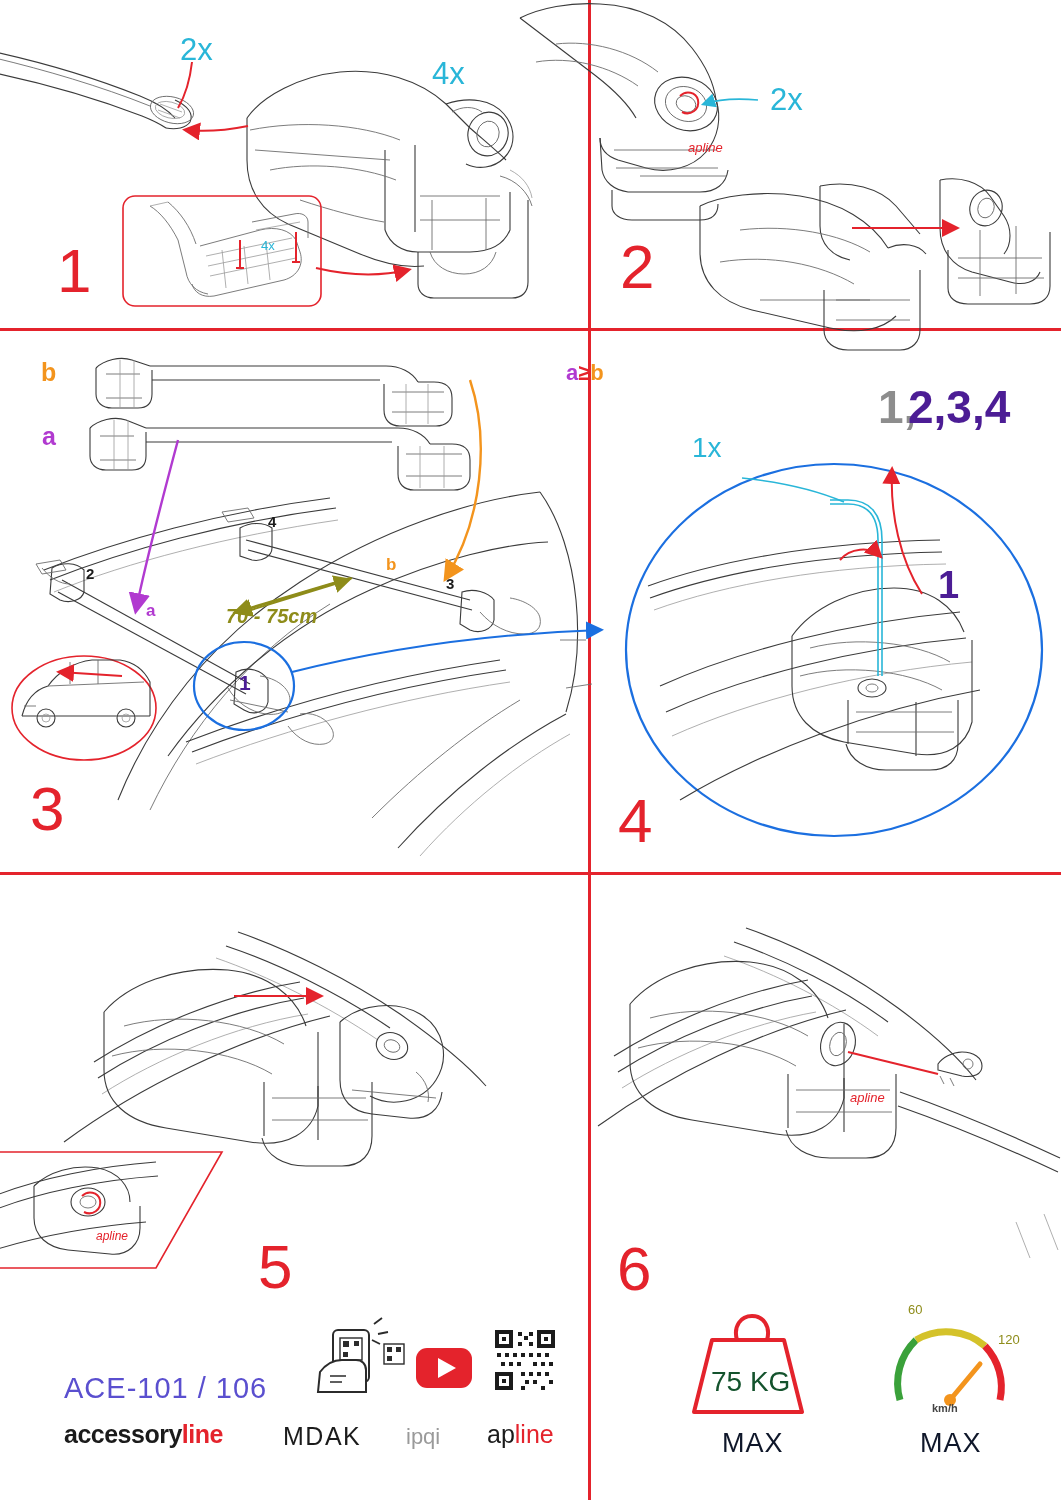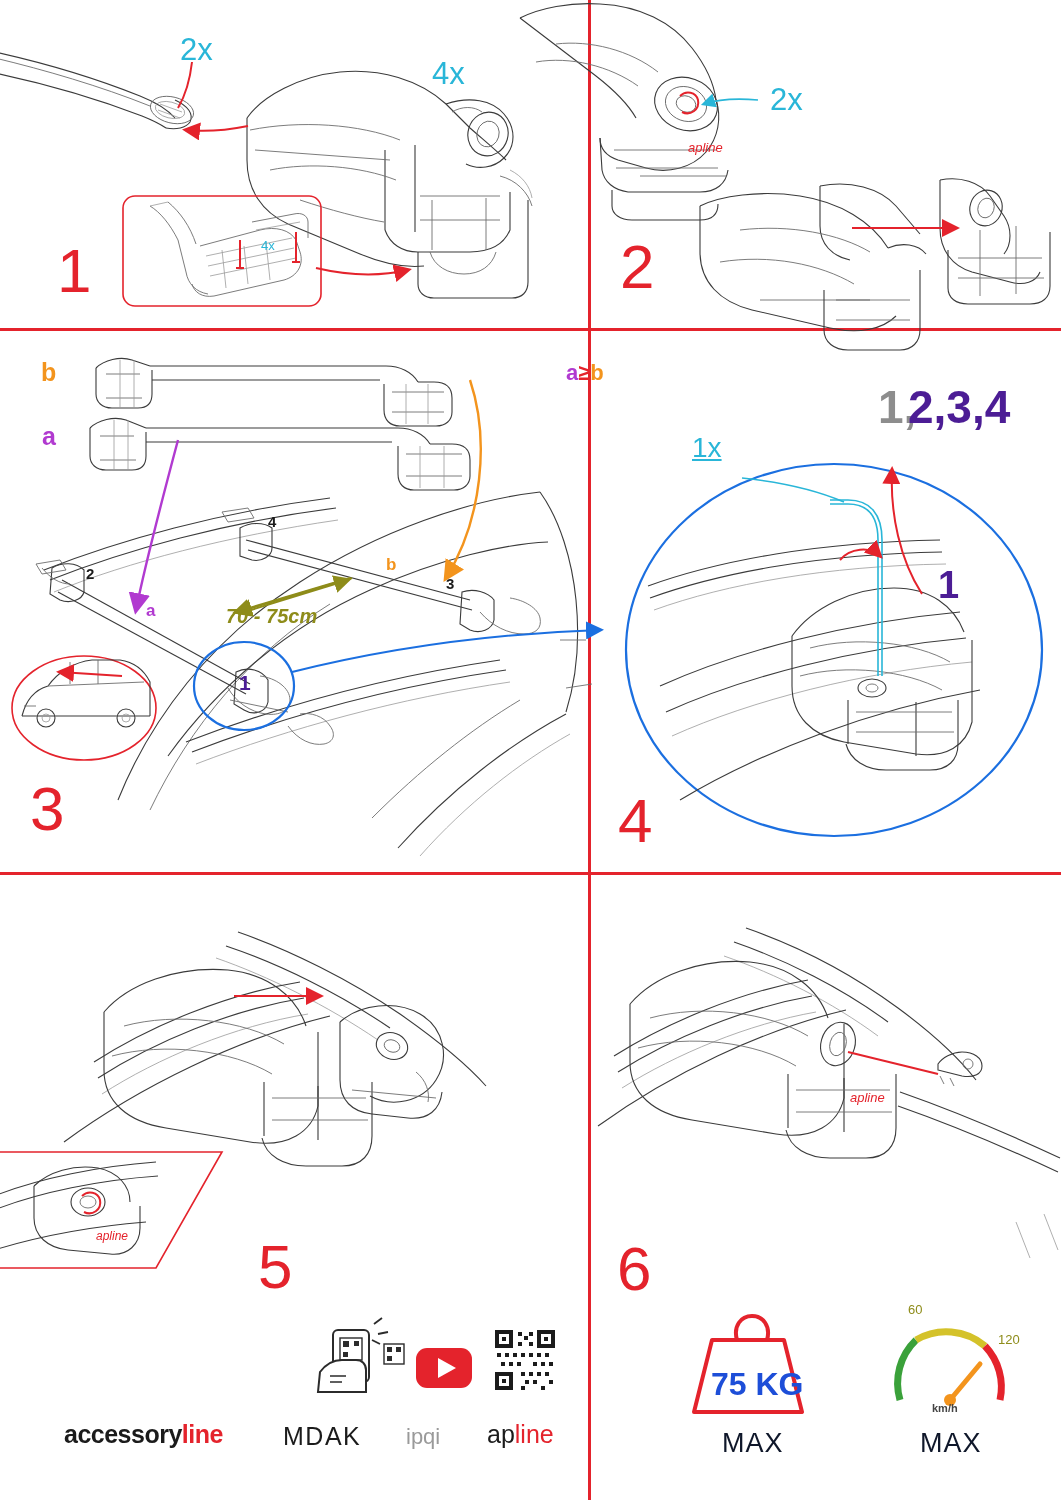--- a/index.html
+++ b/index.html
@@ -102,23 +102,23 @@
 
   .maxlabel {
     position: absolute;
     font-size: 27px;
     color: #0f172a;
     letter-spacing: 1px;
     text-align: center;
   }
   .kgtext {
     position: absolute;
-    color: #1d4ed8;
-    font-size: 32px;
-    font-weight: bold;
+    color: #14532d;
+    font-size: 28px;
+    font-weight: normal;
   }
   .kmh {
     position: absolute;
     font-size: 11px;
     color: #444;
   }
   .gauge-num {
     position: absolute;
     font-size: 13px;
     color: #8e8c1a;
@@ -545,29 +545,30 @@
   <div class="lbl olive" style="left:226px; top:606px; font-size:20px; font-style:italic; font-weight:bold;">70 - 75cm</div>
   <div class="lbl blue" style="left:86px; top:566px; font-size:15px; font-weight:bold; color:#1b1b1b;">2</div>
   <div class="lbl" style="left:446px; top:576px; font-size:15px; font-weight:bold; color:#1b1b1b;">3</div>
   <div class="lbl" style="left:268px; top:514px; font-size:15px; font-weight:bold; color:#1b1b1b;">4</div>
   <div class="lbl blue" style="left:239px; top:672px; font-size:21px; font-weight:bold;">1</div>
   <div class="stepnum" style="left:30px; top:778px;">3</div>
 
   <div class="lbl" style="left:566px; top:362px; font-size:22px; font-weight:bold;">
     <span class="purple">a</span><span class="red">≥</span><span class="orange">b</span>
   </div>
-  <div class="lbl cyan" style="left:692px; top:434px; font-size:28px;text-decoration:underline;">1x</div>
+  <div class="lbl cyan" style="left:692px; top:434px; font-size:28px;">1x</div>
   <div class="lbl grey" style="left:878px; top:384px; font-size:46px; font-weight:bold;">1,</div>
   <div class="lbl blue" style="left:908px; top:384px; font-size:46px; font-weight:bold;">2,3,4</div>
   <div class="lbl blue" style="left:938px; top:566px; font-size:38px; font-weight:bold;">1</div>
   <div class="stepnum" style="left:618px; top:790px;">4</div>
 
   <div class="stepnum" style="left:258px; top:1236px;">5</div>
   <div class="stepnum" style="left:617px; top:1238px;">6</div>
 
+  <div class="footer-code">ACE-101 / 106</div>
   <div class="brand-acc">
     <span class="b1">accessory</span><span class="b2">line</span>
   </div>
   <div class="mdak">MDAK</div>
   <div class="ipqi">ipqi</div>
   <div class="apline">
     <span class="ap">ap</span><span class="line">line</span>
   </div>
 
   <div class="kgtext" style="left:711px; top:1366px;">75 KG</div>

